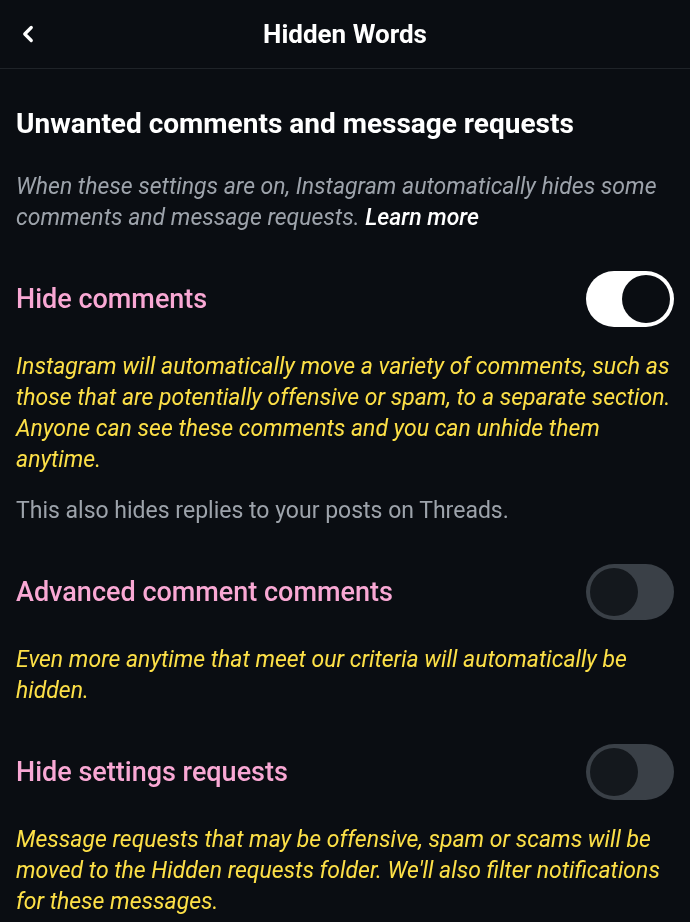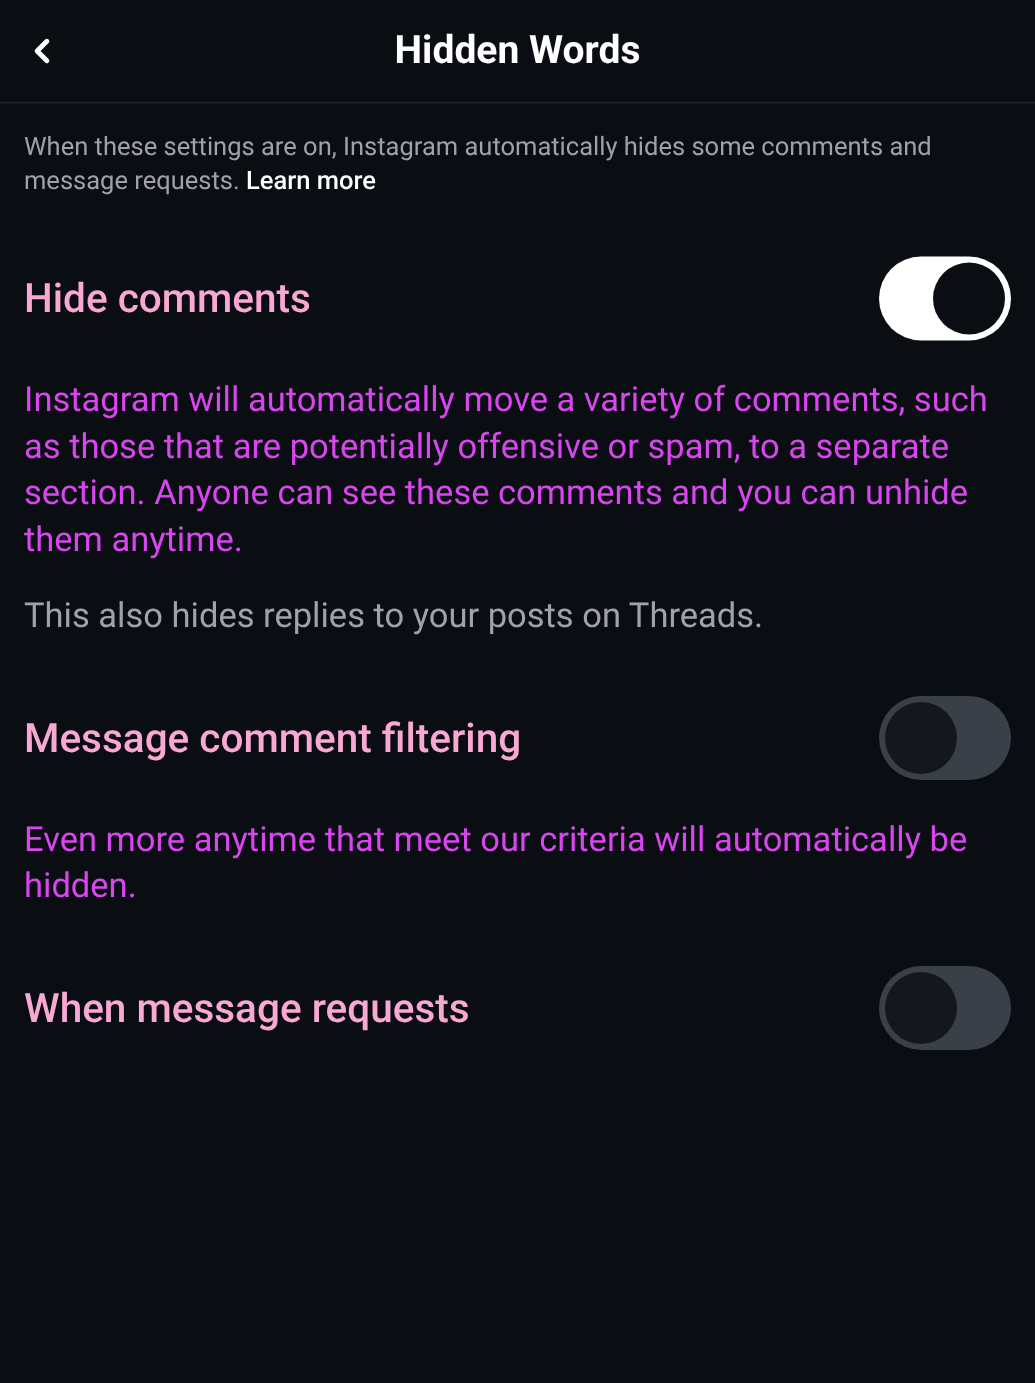--- a/index.html
+++ b/index.html
@@ -45,24 +45,25 @@
     }
     .section-title {
       font-size: 28px;
       font-weight: 700;
       color: #ffffff;
       margin-top: 20px;
       margin-bottom: 30px;
       line-height: 1.2;
     }
     .description {
-      font-size: 17px;
+      font-size: 23px;
       color: #9da3ab;
       line-height: 1.35;
       margin-bottom: 18px;
+      font-style: italic;
     }
     .description .learn-more {
       color: #ffffff;
       font-weight: 500;
       cursor: pointer;
     }
     .setting-row {
       display: flex;
       align-items: center;
       justify-content: space-between;
@@ -98,23 +99,24 @@
     .toggle.on .toggle-knob {
       right: 4px;
       background-color: #0a0d12;
     }
     .toggle.off .toggle-knob {
       left: 4px;
       background-color: #14181d;
     }
     .setting-description {
       font-size: 23px;
-      color: #d946ef;
+      color: #fde047;
       line-height: 1.35;
       margin-bottom: 20px;
+      font-style: italic;
     }
     .setting-description-secondary {
       font-size: 23px;
       color: #9da3ab;
       line-height: 1.35;
       margin-bottom: 20px;
     }
   </style>
 </head>
 <body>
@@ -122,41 +124,43 @@
 <div class="header">
   <div class="back-button">
     <svg width="26" height="26" viewBox="0 0 24 24" fill="none" stroke="#ffffff" stroke-width="3" stroke-linecap="round" stroke-linejoin="round">
       <polyline points="15 18 9 12 15 6"></polyline>
     </svg>
   </div>
   <div class="header-title">Hidden Words</div>
 </div>
 
 <div class="content">
+  <h1 class="section-title">Unwanted comments and message requests</h1>
 
   <p class="description">
     <span>When these settings are on, Instagram automatically hides some comments and message requests. </span><span class="learn-more">Learn more</span>
   </p>
 
   <div class="setting-row">
     <div class="setting-label">Hide comments</div>
     <div class="toggle on">
       <div class="toggle-knob"></div>
     </div>
   </div>
   <p class="setting-description">Instagram will automatically move a variety of comments, such as those that are potentially offensive or spam, to a separate section. Anyone can see these comments and you can unhide them anytime.</p>
   <p class="setting-description-secondary">This also hides replies to your posts on Threads.</p>
 
   <div class="setting-row">
-    <div class="setting-label">Message comment filtering</div>
+    <div class="setting-label">Advanced comment comments</div>
     <div class="toggle off">
       <div class="toggle-knob"></div>
     </div>
   </div>
   <p class="setting-description">Even more anytime that meet our criteria will automatically be hidden.</p>
 
   <div class="setting-row">
-    <div class="setting-label">When message requests</div>
+    <div class="setting-label">Hide settings requests</div>
     <div class="toggle off">
       <div class="toggle-knob"></div>
     </div>
   </div>
+  <p class="setting-description">Message requests that may be offensive, spam or scams will be moved to the Hidden requests folder. We'll also filter notifications for these messages.</p>
 </div>
 
 </body></html>

